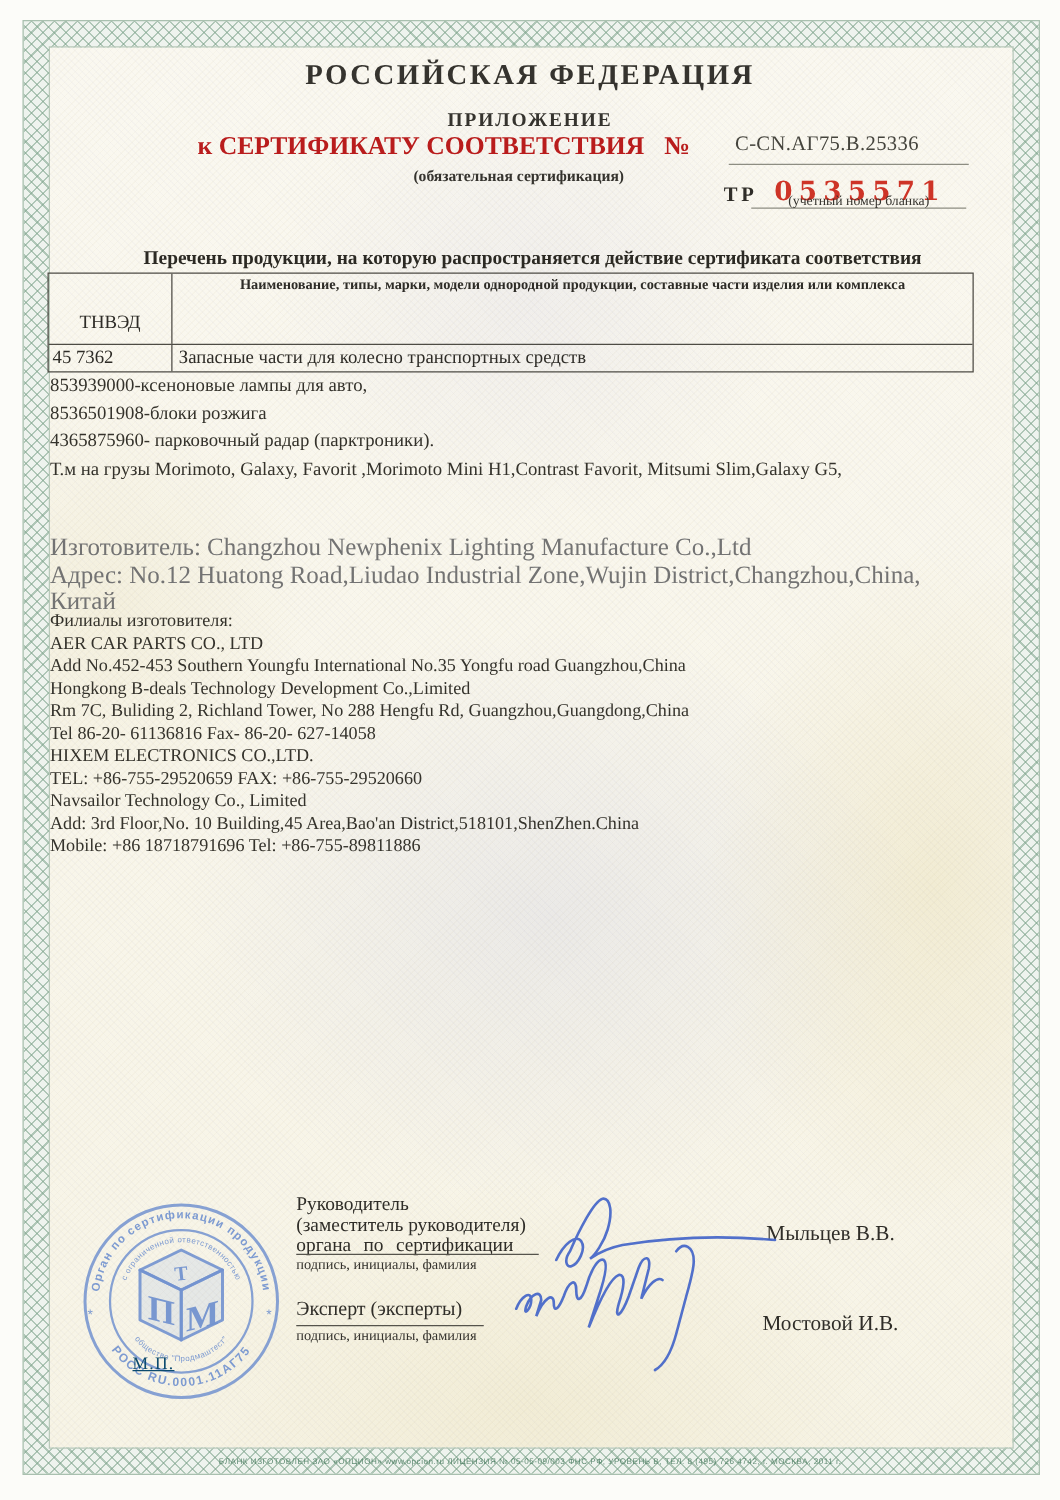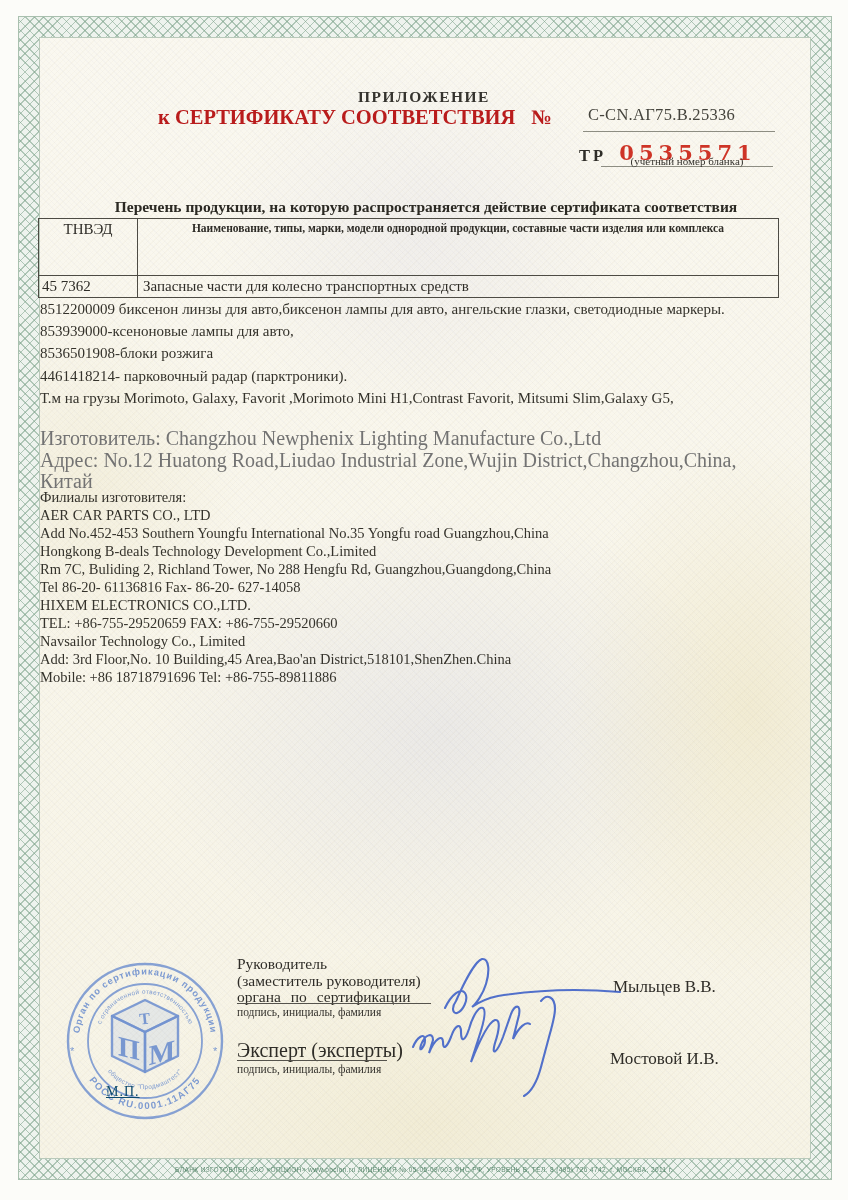--- a/index.html
+++ b/index.html
@@ -50,74 +50,75 @@
   .blank-number{left:607px;top:140px;width:162px;font-size:21px;letter-spacing:5px;
     font-family:"DejaVu Serif",serif;font-weight:bold;color:#ce3427;}
   .tr-underline{left:601px;top:166px;width:172px;}
   .blank-caption{left:601px;top:155px;width:172px;font-size:11px;color:#35332e;}
   .list-heading{left:48px;top:198px;width:756px;font-size:15.5px;color:#2b2923;}
   .tbl{left:38px;top:218px;width:739px;border:1.5px solid #4d4b44;
     display:grid;grid-template-columns:98px 1fr;grid-template-rows:56px 22px;}
   .tbl .cell{border-left:1px solid #4d4b44;border-top:1px solid #4d4b44;overflow:hidden;}
   .tbl .cell:nth-child(1), .tbl .cell:nth-child(2){border-top:none;}
   .tbl .cell:nth-child(odd){border-left:none;}
-  .c1h{font-size:15px;text-align:center;padding-top:2px;}
+  .c1h{font-size:15px;text-align:center;padding-top:2px;margin-top:29px;}
   .c2h{font-size:11.5px;font-weight:bold;text-align:center;padding-top:3px;}
   .c1d{font-size:15px;padding:0 0 0 3px;line-height:20px;}
   .c2d{font-size:15px;padding:0 0 0 5px;line-height:20px;}
   .details{left:40px;top:298px;width:740px;font-size:15px;line-height:22.2px;color:#34322b;}
   .manu{left:40px;top:428px;width:740px;font-size:20px;line-height:21.5px;color:#737373;}
   .branches{left:40px;top:488px;width:740px;font-size:14.5px;line-height:18px;color:#34322b;}
   .role-block{left:237px;top:956px;width:200px;font-size:15.5px;line-height:16.5px;color:#2f2d28;}
   .role-just{word-spacing:6px;}
   .role-underline{left:237px;top:1003px;width:194px;border-top:1px solid #55534c;}
   .sig-caption1{left:237px;top:1006px;font-size:11.5px;color:#35332e;}
   .head-name{left:613px;top:977px;font-size:17px;color:#2f2d28;}
-  .expert-label{left:237px;top:1039px;font-size:20px;color:#2f2d28;}
+  .expert-label{left:237px;top:1039px;font-size:16px;color:#2f2d28;}
   .expert-underline{left:237px;top:1060px;width:150px;border-top:1px solid #55534c;}
   .sig-caption2{left:237px;top:1063px;font-size:11.5px;color:#35332e;}
   .expert-name{left:610px;top:1049px;font-size:17px;color:#2f2d28;}
   .stamp-svg{left:50px;top:948px;z-index:3;}
   .mp-mark{left:106px;top:1084px;font-size:14px;color:#0c4a6e;z-index:4;letter-spacing:1px;text-decoration:underline;}
   .sig-svg{left:395px;top:935px;z-index:4;}
 </style>
 </head>
 <body>
 
 <div class="page">
 
   <div class="frame"></div>
   <div class="content-bg"></div>
   <div class="microtext">БЛАНК ИЗГОТОВЛЕН ЗАО «ОПЦИОН»  www.opcion.ru  ЛИЦЕНЗИЯ № 05-05-09/003 ФНС РФ, УРОВЕНЬ В, ТЕЛ. 8 (495) 726 4742, г. МОСКВА, 2011 г.</div>
 
+  <div class="abs center b country-title">РОССИЙСКАЯ ФЕДЕРАЦИЯ</div>
   <div class="abs center b doc-type">ПРИЛОЖЕНИЕ</div>
 
   <div class="abs b subtitle-row"><span>к СЕРТИФИКАТУ СООТВЕТСТВИЯ</span><span class="num-sign">№</span></div>
   <div class="abs cert-number">C-CN.АГ75.В.25336</div>
   <div class="abs u-line cert-underline"></div>
+  <div class="abs center b mandatory">(обязательная сертификация)</div>
 
   <div class="abs b tr-label">ТР</div>
   <div class="abs center blank-number">0535571</div>
   <div class="abs u-line tr-underline"></div>
   <div class="abs center blank-caption">(учетный номер бланка)</div>
 
   <div class="abs center b list-heading">Перечень продукции, на которую распространяется действие сертификата соответствия</div>
 
   <div class="abs tbl">
     <div class="cell c1h">ТНВЭД</div>
     <div class="cell c2h">Наименование, типы, марки, модели однородной продукции, составные части изделия или комплекса</div>
     <div class="cell c1d">45 7362</div>
     <div class="cell c2d">Запасные части для колесно транспортных средств</div>
   </div>
 
   <div class="abs details">
-    <div>8512200009 биксенон линзы для авто,биксенон лампы для авто, ангельские глазки, светодиодные маркеры.</div>
     <div>853939000-ксеноновые лампы для авто,</div>
     <div>8536501908-блоки розжига</div>
-    <div>4461418214- парковочный радар (парктроники).</div>
+    <div>4365875960- парковочный радар (парктроники).</div>
     <div>Т.м на грузы Morimoto, Galaxy, Favorit ,Morimoto Mini H1,Contrast Favorit, Mitsumi Slim,Galaxy G5,</div>
   </div>
 
   <div class="abs manu">
     <div>Изготовитель: Changzhou Newphenix Lighting Manufacture Co.,Ltd</div>
     <div>Адрес: No.12 Huatong Road,Liudao Industrial Zone,Wujin District,Changzhou,China, Китай</div>
   </div>
 
   <div class="abs branches">
     <div>Филиалы изготовителя:</div>

